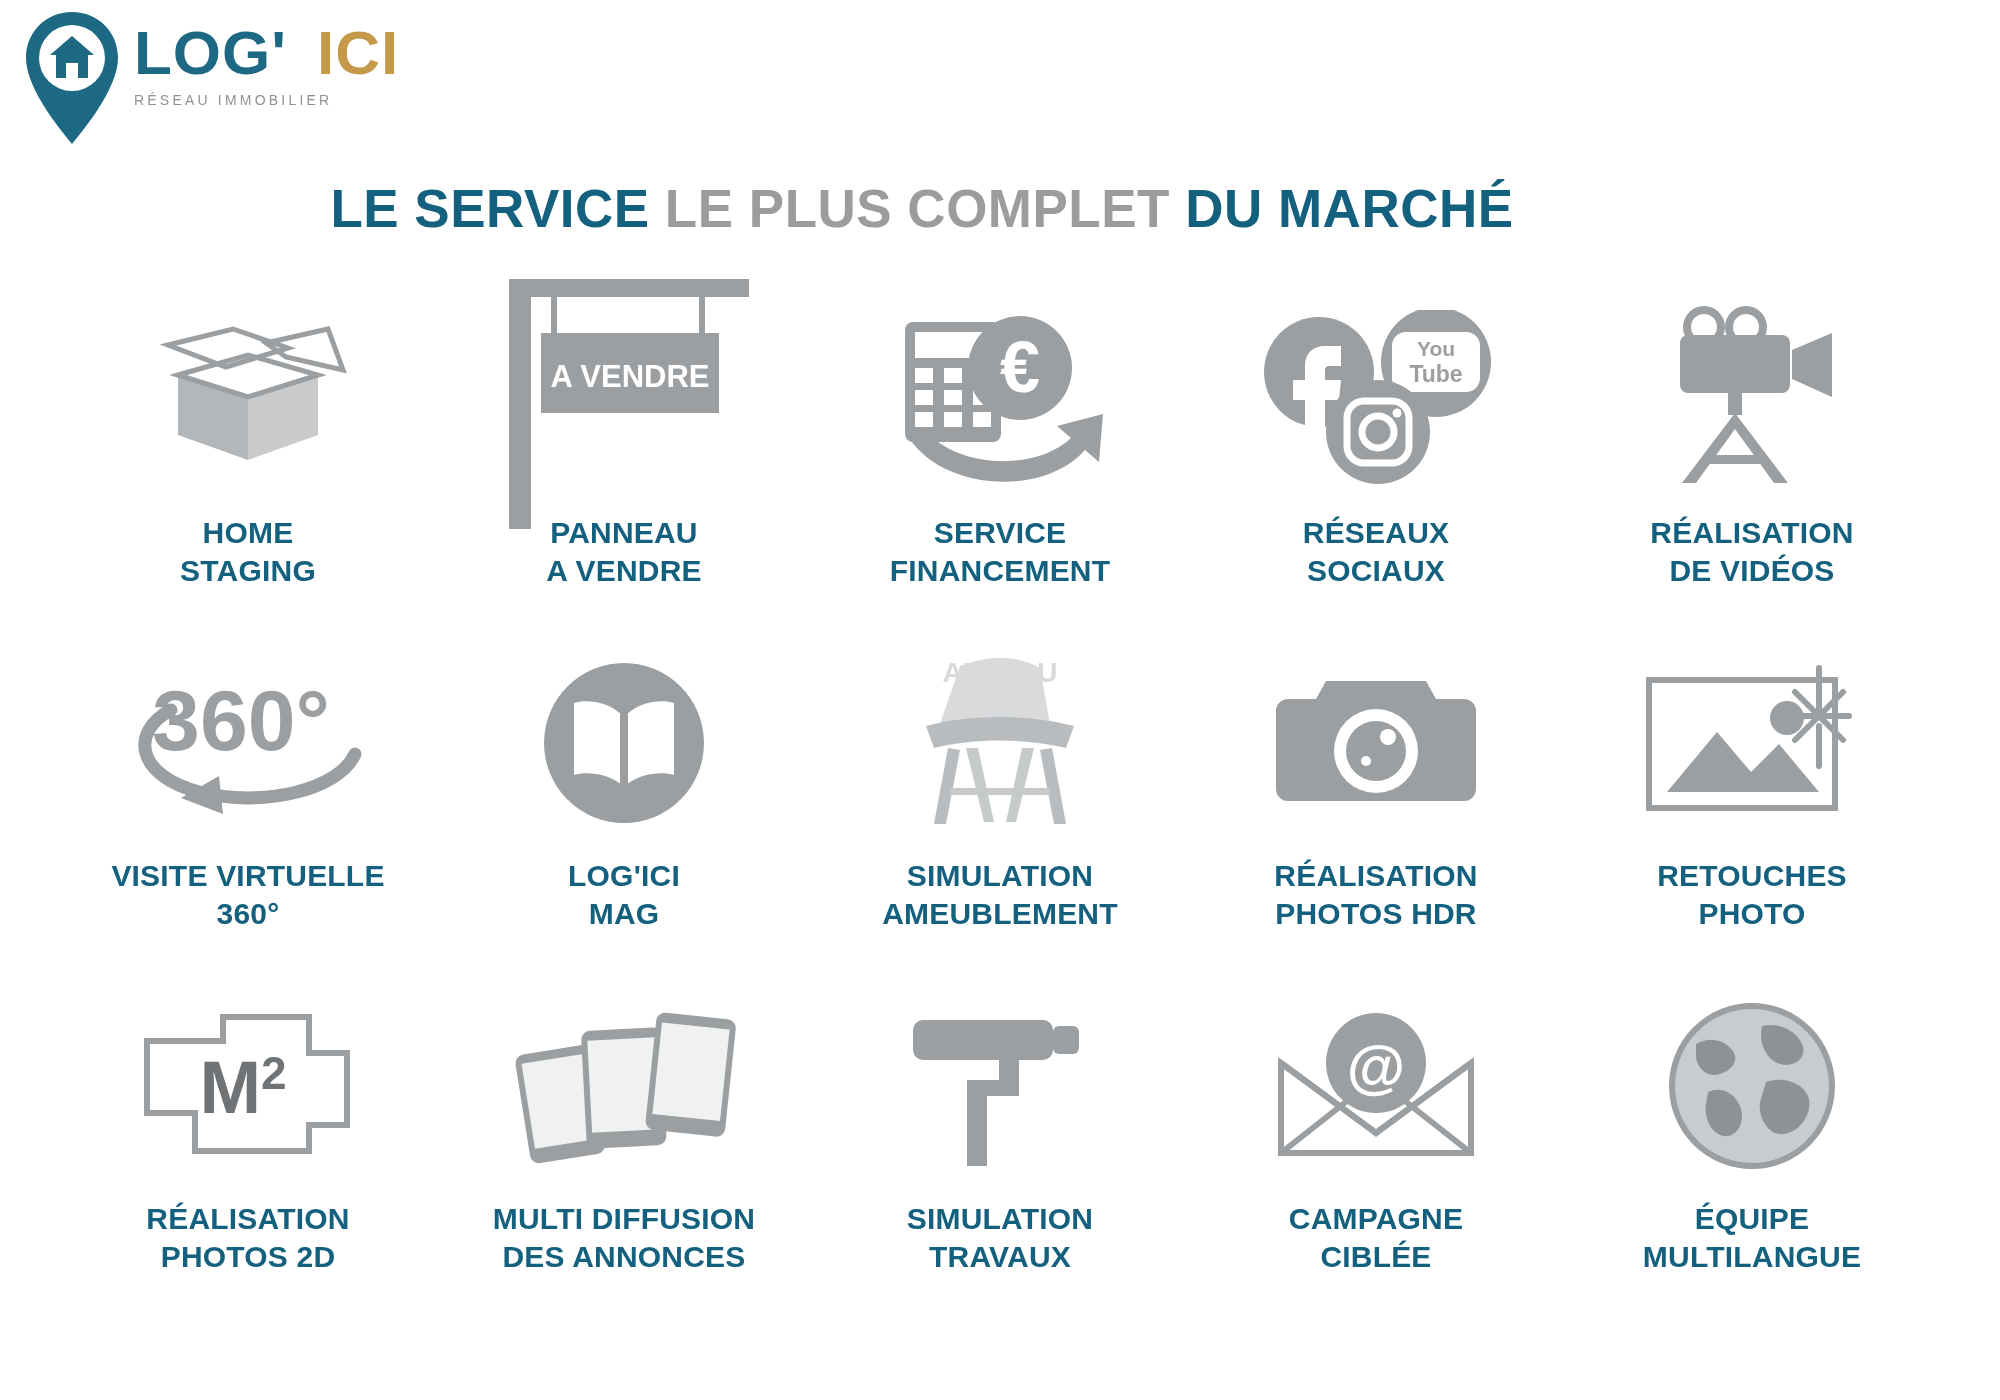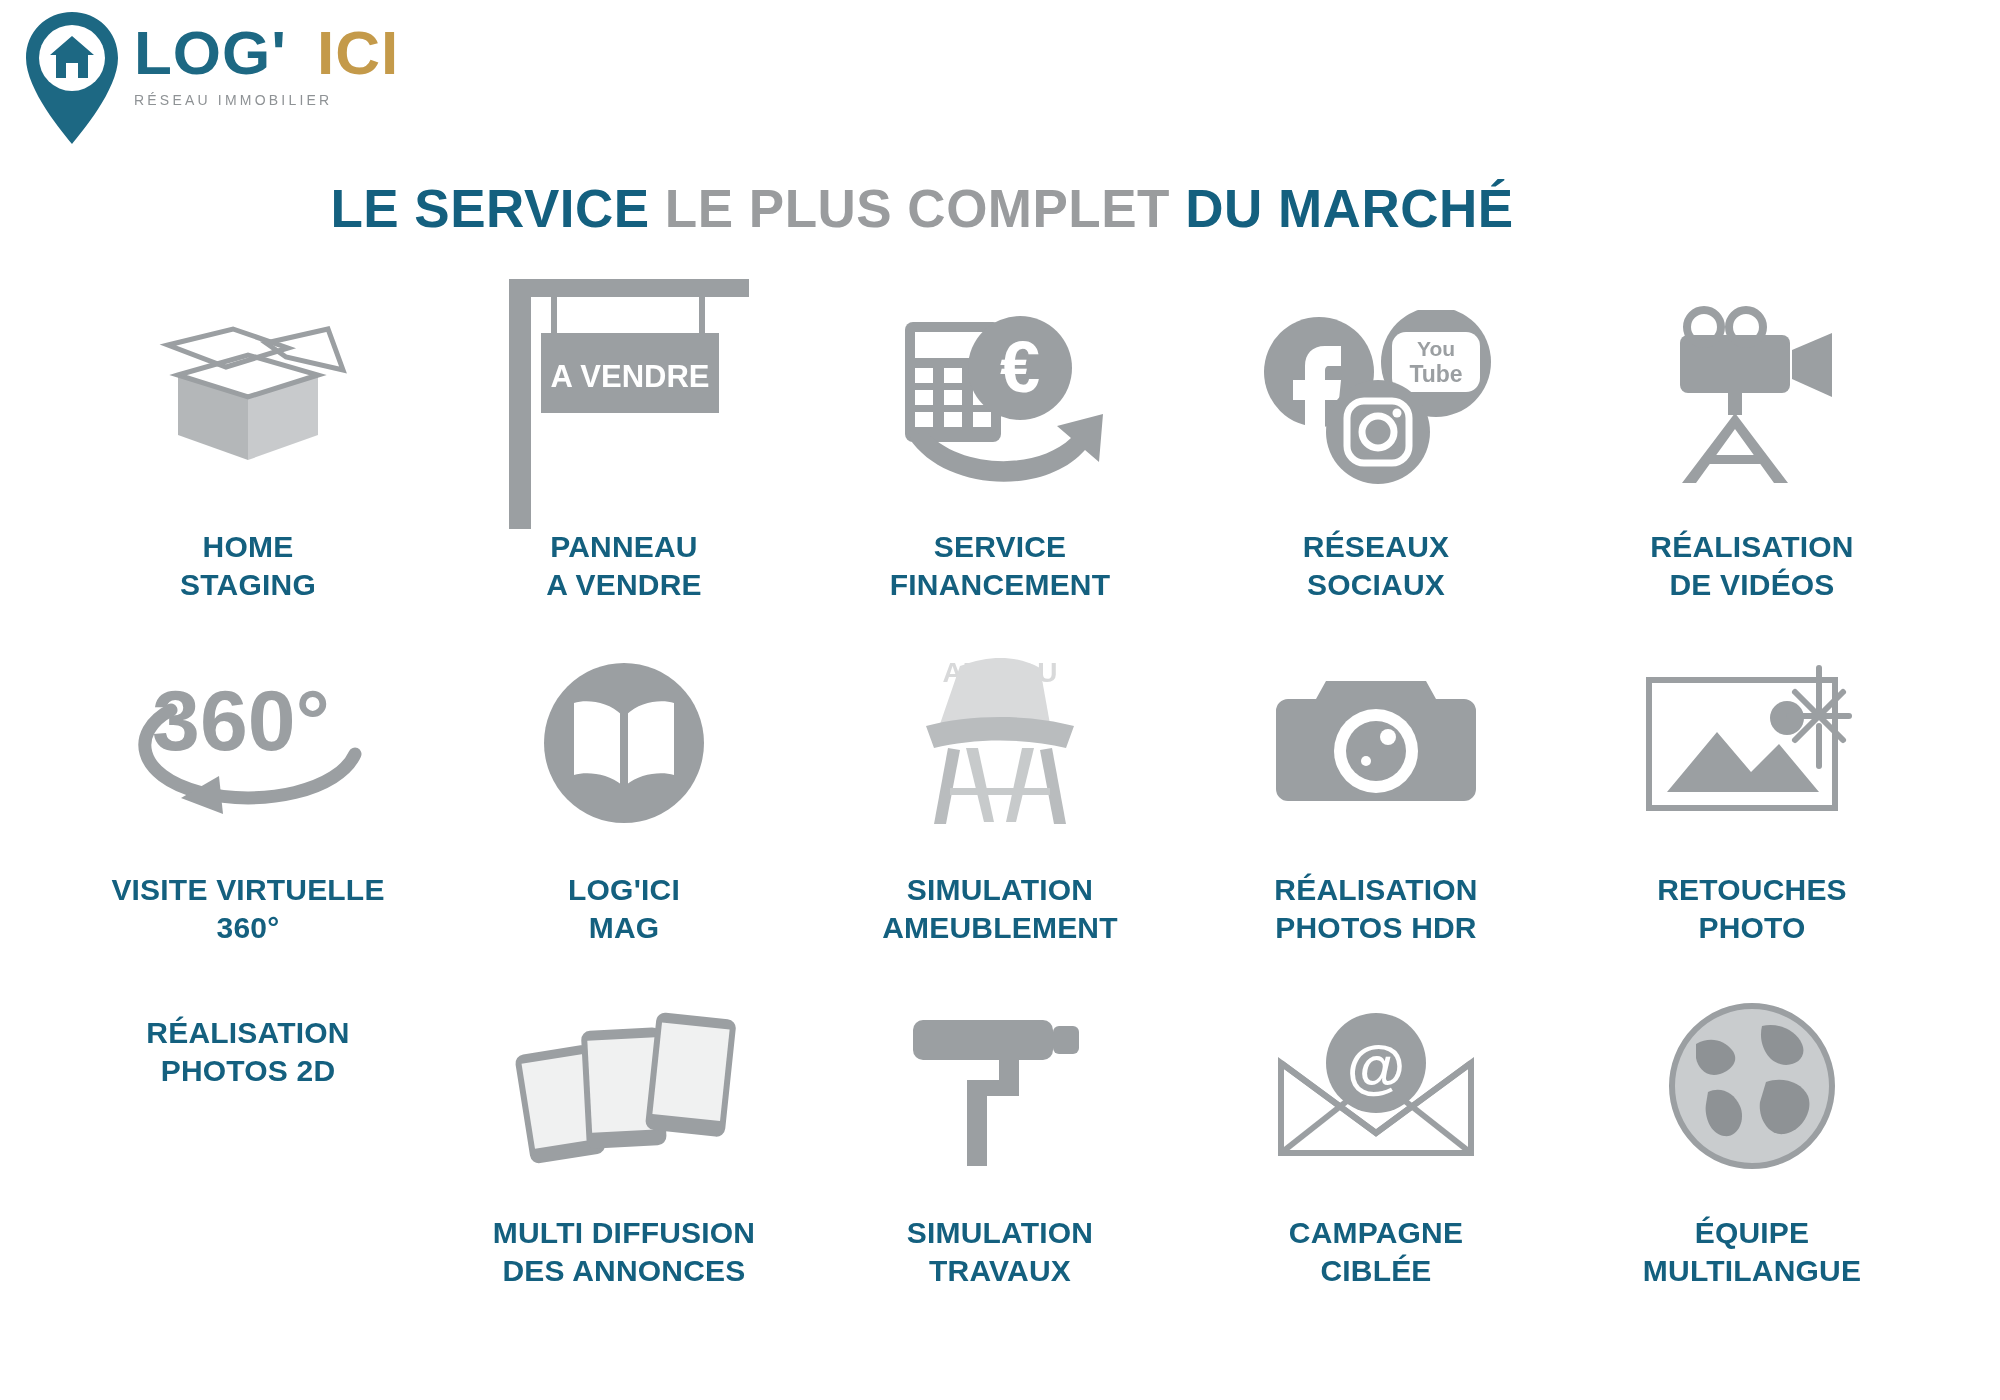--- a/index.html
+++ b/index.html
@@ -87,21 +87,21 @@
     align-items: center;
     justify-content: flex-start;
   }
   .icon-wrap {
     height: 200px;
     display: flex;
     align-items: center;
     justify-content: center;
   }
   .cap {
-    margin-top: 28px;
+    margin-top: 14px;
     text-align: center;
     color: #14607f;
     font-weight: bold;
     font-size: 30px;
     line-height: 1.28;
     letter-spacing: 0.2px;
   }
   .cap .l2 { display: block; }
   svg { display: block; }
 </style>
@@ -307,20 +307,26 @@
           </g>
         </svg>
       </div>
       <div class="cap">
         <span>RETOUCHES</span>
         <span class="l2">PHOTO</span>
       </div>
     </div>
 
     <div class="cell">
+      <div class="icon-wrap">
+        <svg width="230" height="170" viewBox="0 0 230 170">
+          <path d="M14 40 L90 40 L90 16 L176 16 L176 52 L214 52 L214 124 L176 124 L176 150 L62 150 L62 112 L14 112 Z" fill="none" stroke="#9b9fa2" stroke-width="6"></path>
+          <text x="110" y="112" font-family="Liberation Sans, sans-serif" font-size="74" font-weight="bold" fill="#6f7376" text-anchor="middle">M<tspan font-size="46" dy="-24">2</tspan></text>
+        </svg>
+      </div>
       <div class="cap">
         <span>RÉALISATION</span>
         <span class="l2">PHOTOS 2D</span>
       </div>
     </div>
 
     <div class="cell">
       <div class="icon-wrap">
         <svg width="240" height="170" viewBox="0 0 240 170">
           <g transform="rotate(-9 70 100)">

